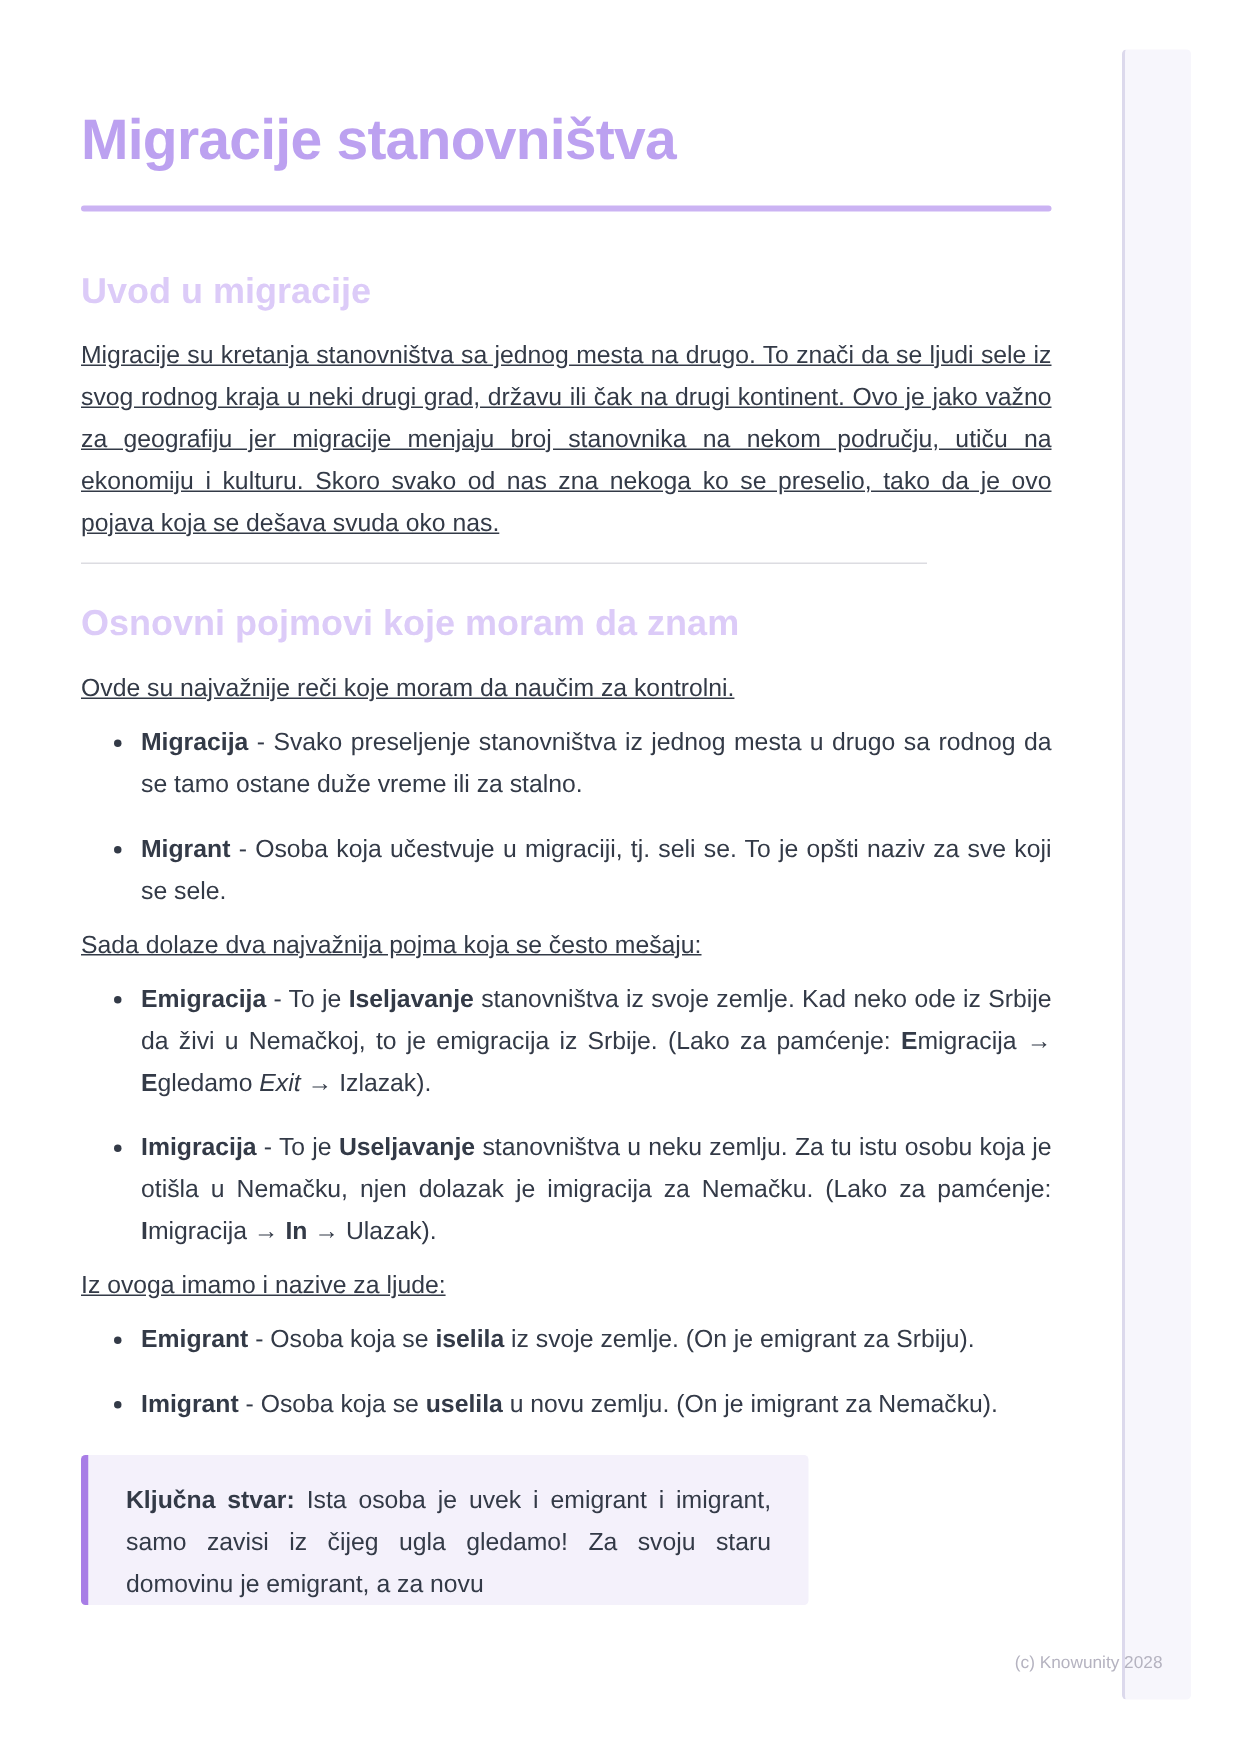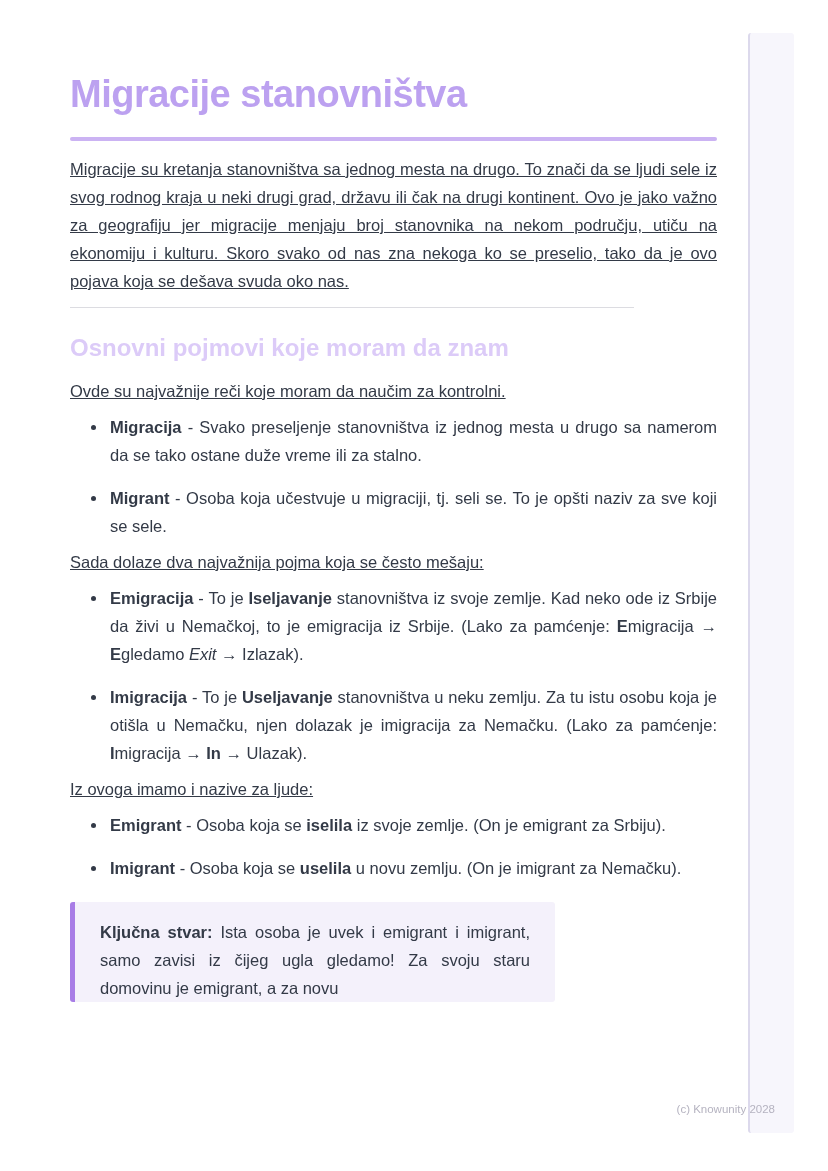--- a/index.html
+++ b/index.html
@@ -17,21 +17,21 @@
     left: 748px;
     top: 33px;
     width: 44px;
     height: 1100px;
     background: #f7f6fc;
     border-left: 2px solid #dcd9ec;
     border-radius: 3px;
   }
   .content {
     position: absolute;
-    left: 70px;
+    left: 54px;
     top: 0;
     width: 647px;
   }
   h1.doc-title {
     margin: 72px 0 0 0;
     font-size: 38px;
     line-height: 44px;
     font-weight: 800;
     letter-spacing: -0.5px;
     color: #bca1f0;
@@ -113,29 +113,30 @@
 </head>
 <body>
 
 <div class="page-edge-strip"></div>
 
 <div class="content">
 
   <h1 class="doc-title">Migracije stanovništva</h1>
   <div class="accent-rule"></div>
 
+  <h2 class="section-heading first">Uvod u migracije</h2>
   <p class="body-text mt-lg">Migracije su kretanja stanovništva sa jednog mesta na drugo. To znači da se ljudi sele iz svog rodnog kraja u neki drugi grad, državu ili čak na drugi kontinent. Ovo je jako važno za geografiju jer migracije menjaju broj stanovnika na nekom području, utiču na ekonomiju i kulturu. Skoro svako od nas zna nekoga ko se preselio, tako da je ovo pojava koja se dešava svuda oko nas.</p>
 
   <hr class="section-divider">
 
   <h2 class="section-heading second">Osnovni pojmovi koje moram da znam</h2>
   <p class="body-text mt-md">Ovde su najvažnije reči koje moram da naučim za kontrolni.</p>
 
   <ul class="term-list">
-      <li><strong>Migracija</strong><span> - Svako preseljenje stanovništva iz jednog mesta u drugo sa namerom da se tako ostane duže vreme ili za stalno.</span></li>
+      <li><strong>Migracija</strong><span> - Svako preseljenje stanovništva iz jednog mesta u drugo sa rodnog da se tamo ostane duže vreme ili za stalno.</span></li>
       <li><strong>Migrant</strong><span> - Osoba koja učestvuje u migraciji, tj. seli se. To je opšti naziv za sve koji se sele.</span></li>
     </ul>
 
   <p class="body-text mt-sm">Sada dolaze dva najvažnija pojma koja se često mešaju:</p>
 
   <ul class="term-list">
       <li><strong>Emigracija</strong><span> - To je </span><strong>Iseljavanje</strong><span> stanovništva iz svoje zemlje. Kad neko ode iz Srbije da živi u Nemačkoj, to je emigracija iz Srbije. (Lako za pamćenje: </span><strong>E</strong><span>migracija → </span><strong>E</strong><span>gledamo </span><em>Exit</em><span> → Izlazak).</span></li>
       <li><strong>Imigracija</strong><span> - To je </span><strong>Useljavanje</strong><span> stanovništva u neku zemlju. Za tu istu osobu koja je otišla u Nemačku, njen dolazak je imigracija za Nemačku. (Lako za pamćenje: </span><strong>I</strong><span>migracija → </span><strong>In</strong><span> → Ulazak).</span></li>
     </ul>
 

